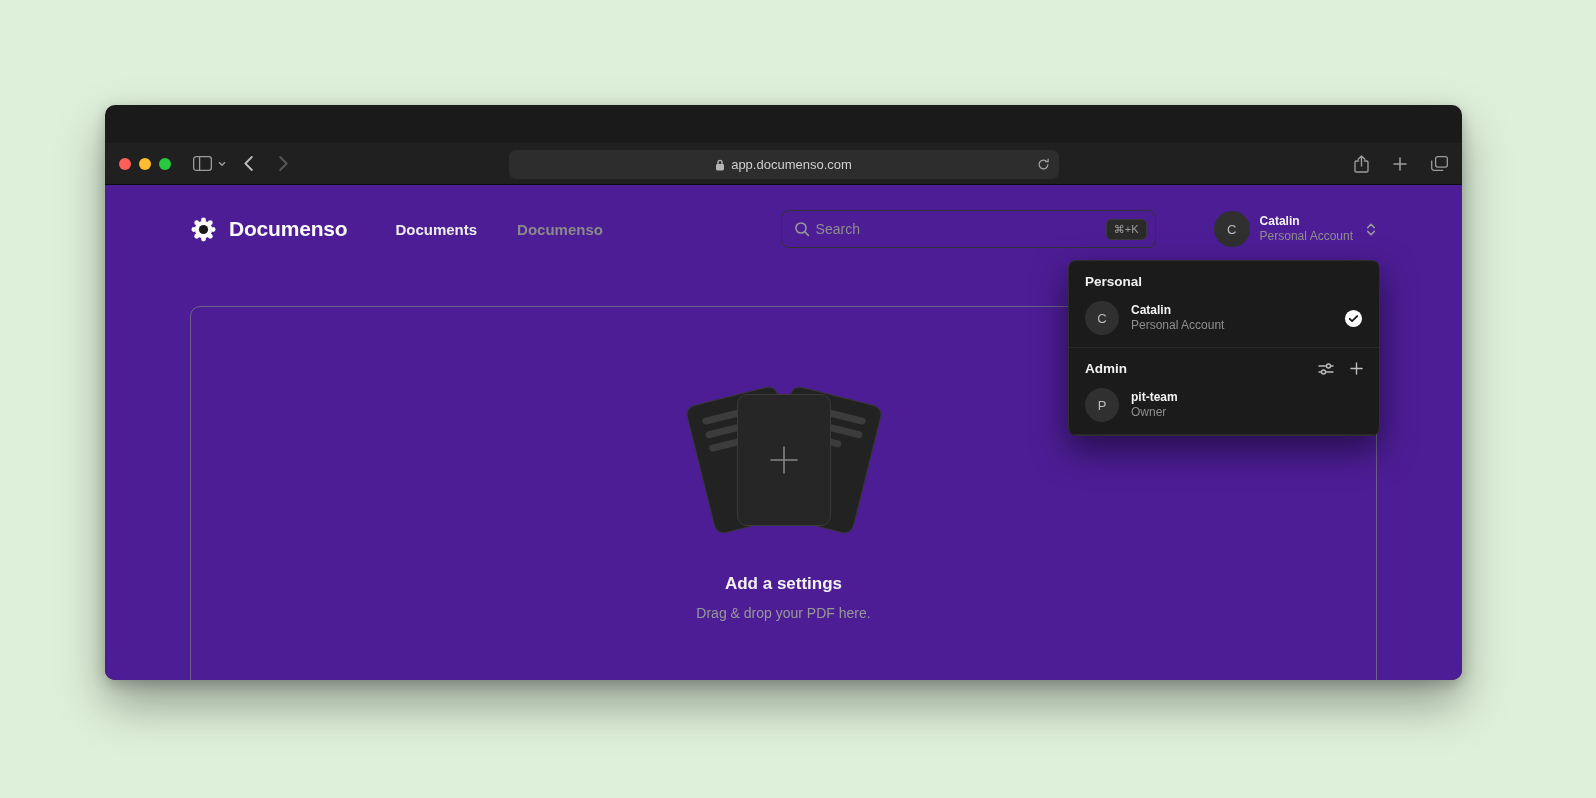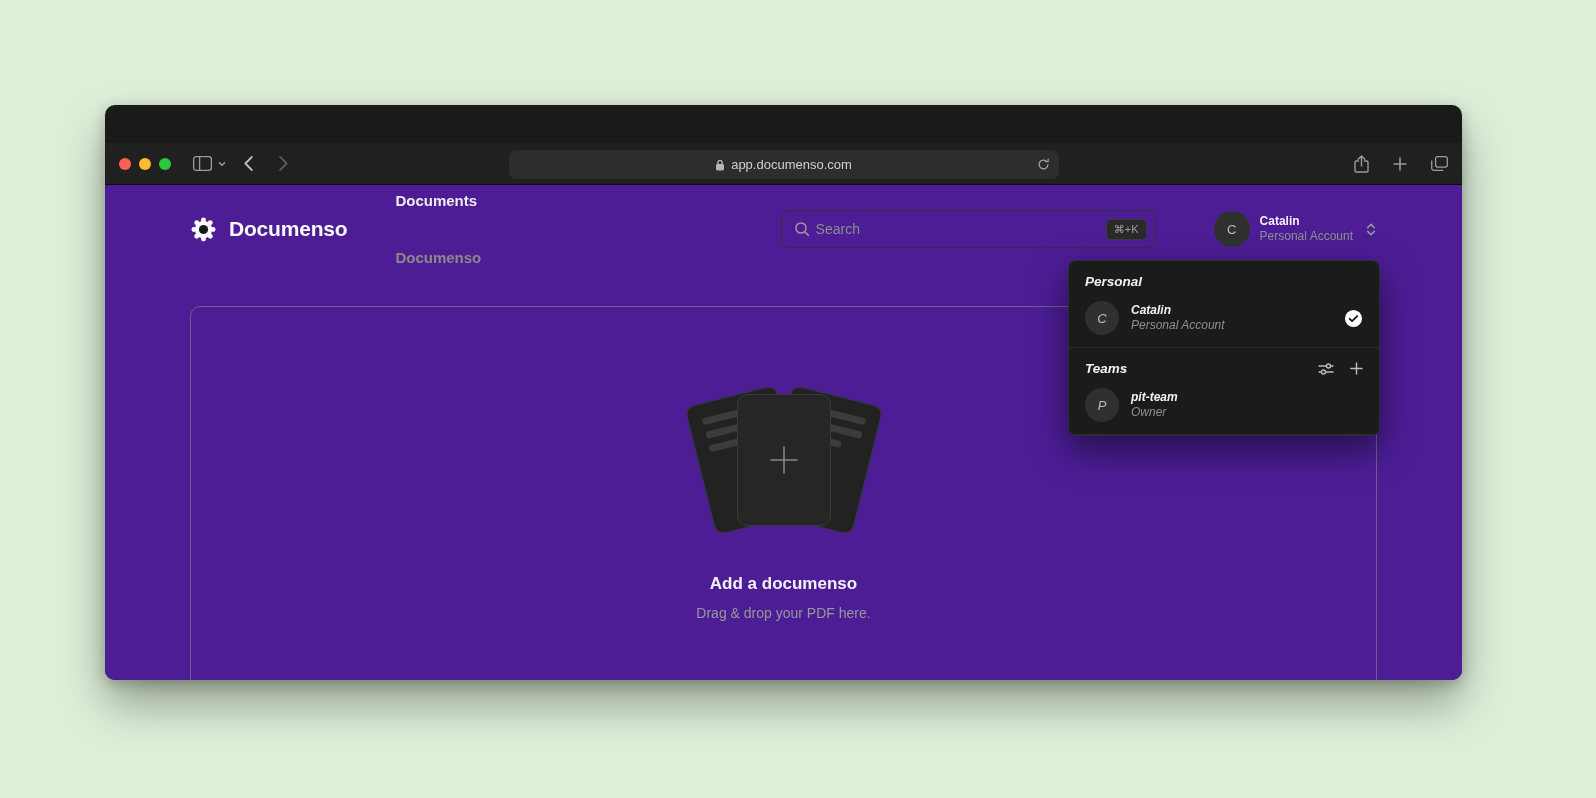--- a/index.html
+++ b/index.html
@@ -47,21 +47,21 @@
     gap:6px; color:#cfcfcf; font-size:13px;
   }
   .urlbar .reload { position:absolute; right:9px; color:#a5a5a5; display:inline-flex; }
   .urlbar .lock { color:#b5b5b5; display:inline-flex; }
 
   
   .page { height:533px; position:relative; background:#4c1d95; }
 
   .app-header { height:88px; padding:0 85px; display:flex; align-items:center; }
   .brand { display:flex; align-items:center; gap:12px; color:#fafafa; font-size:21px; font-weight:700; letter-spacing:-0.2px; }
-  .main-nav { display:flex; gap:40px; margin-left:48px; font-size:15px; font-weight:600;flex-direction:column; }
+  .main-nav { display:flex; gap:40px; margin-left:48px; font-size:15px; font-weight:600; }
   .main-nav .nav-item { cursor:pointer; }
   .main-nav .active { color:#ededed; }
   .main-nav .inactive { color:#8a8a8a; }
 
   .searchbox {
     margin-left:auto; width:375px; height:38px;
     border:1px solid #333; border-radius:8px;
     display:flex; align-items:center; gap:6px; padding:0 8px 0 12px;
     color:#9a9a9a;
   }
@@ -111,21 +111,21 @@
     display:flex; align-items:center; justify-content:center; padding-top:0;
   }
   .dz-title { color:#f2f2f2; font-size:17px; font-weight:700; margin-bottom:11px; }
   .dz-sub { color:#989898; font-size:14px; }
 
   
   .menu {
     position:absolute; top:75px; right:82px; width:312px;
     background:#1b1b1b; border:1px solid #2e2e2e; border-radius:8px;
     box-shadow:0 14px 34px rgba(0,0,0,.5);
-    z-index:10; overflow:hidden;font-style:italic;
+    z-index:10; overflow:hidden;
   }
   .menu-section { padding:13px 16px 12px; }
   .menu-heading { color:#f0f0f0; font-size:13.5px; font-weight:700; }
   .menu-heading-row { display:flex; align-items:center; }
   .menu-heading-icons { margin-left:auto; display:flex; gap:16px; color:#bdbdbd; }
   .menu-heading-icons .mh-icon { display:inline-flex; cursor:pointer; }
   .menu-row { display:flex; align-items:center; gap:12px; margin-top:12px; cursor:pointer; }
   .menu-row .check { margin-left:auto; display:inline-flex; }
   .divider { height:1px; background:#2a2a2a; }
   .menu-actions { padding:8px 0 10px; }
@@ -276,21 +276,21 @@
             <span class="stripe short"></span>
         </div>
         <div class="card card-mid">
           <span>
             <svg width="34" height="34" viewBox="0 0 34 34" fill="none" stroke="#868686" stroke-width="1.6" stroke-linecap="round">
               <path d="M17 4v26M4 17h26"></path>
             </svg>
           </span>
         </div>
       </div>
-      <div class="dz-title">Add a documenso</div>
+      <div class="dz-title">Add a settings</div>
       <div class="dz-sub">Drag &amp; drop your PDF here.</div>
     </div>
 
     <div class="menu">
       <div class="menu-section">
         <div class="menu-heading">Personal</div>
         <div class="menu-row">
           <span class="avatar sm">C</span>
           <span class="acct-text">
             <div class="acct-name">Catalin</div>
@@ -302,21 +302,21 @@
               <path d="M6 10.3l2.5 2.5 5.4-5.4" fill="none" stroke="#161616" stroke-width="1.9" stroke-linecap="round" stroke-linejoin="round"></path>
             </svg>
           </span>
         </div>
       </div>
 
       <div class="divider"></div>
 
       <div class="menu-section">
         <div class="menu-heading-row">
-          <span class="menu-heading">Teams</span>
+          <span class="menu-heading">Admin</span>
           <span class="menu-heading-icons">
             <span class="mh-icon">
               <svg width="16" height="14" viewBox="0 0 16 14" fill="none" stroke="currentColor" stroke-width="1.4" stroke-linecap="round">
                 <path d="M1 4h14M1 10h14"></path>
                 <circle cx="10.5" cy="4" r="2" fill="#1b1b1b"></circle>
                 <circle cx="5.5" cy="10" r="2" fill="#1b1b1b"></circle>
               </svg>
             </span>
             <span class="mh-icon">
               <svg width="13" height="13" viewBox="0 0 14 14" fill="none" stroke="currentColor" stroke-width="1.5" stroke-linecap="round">

